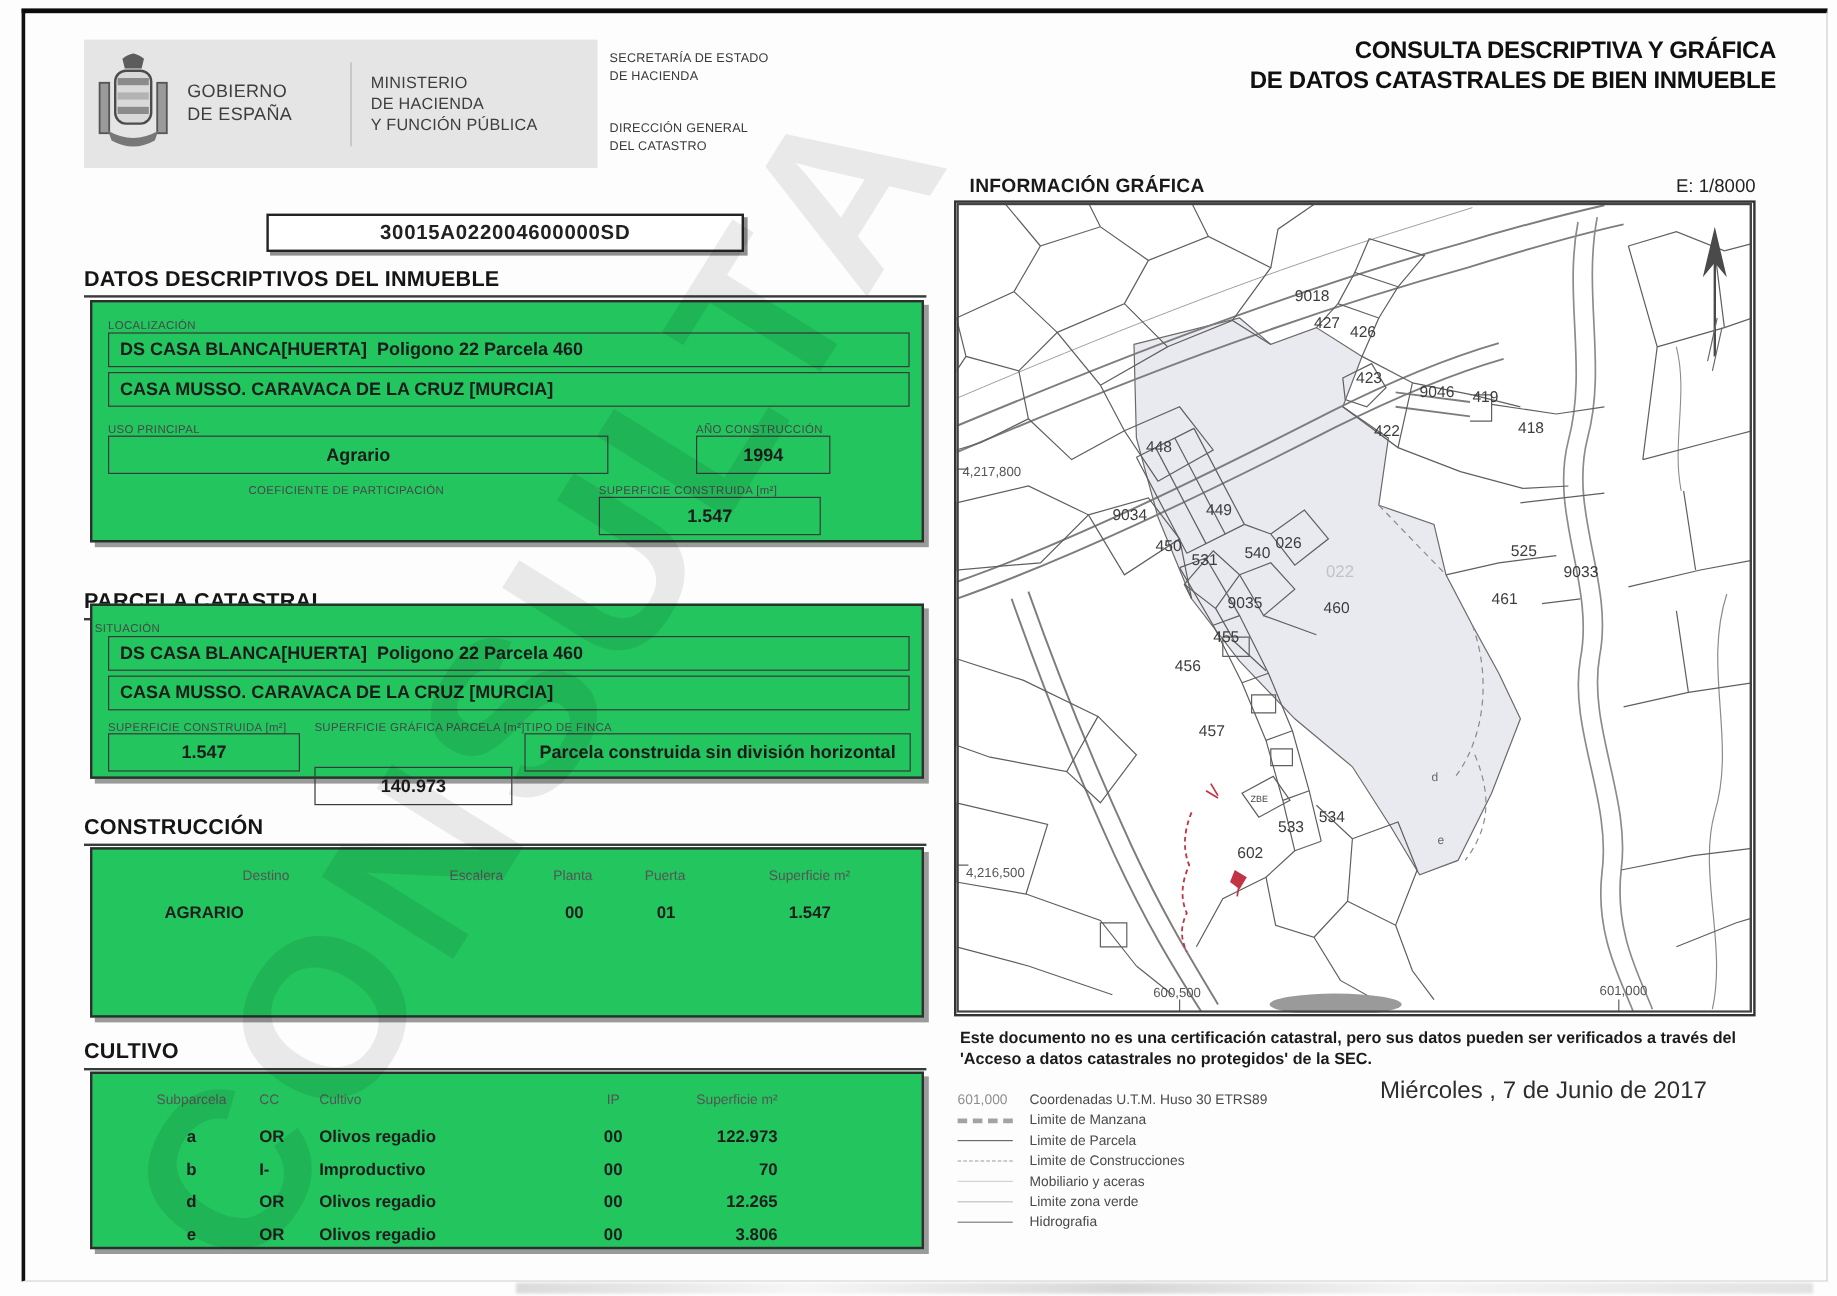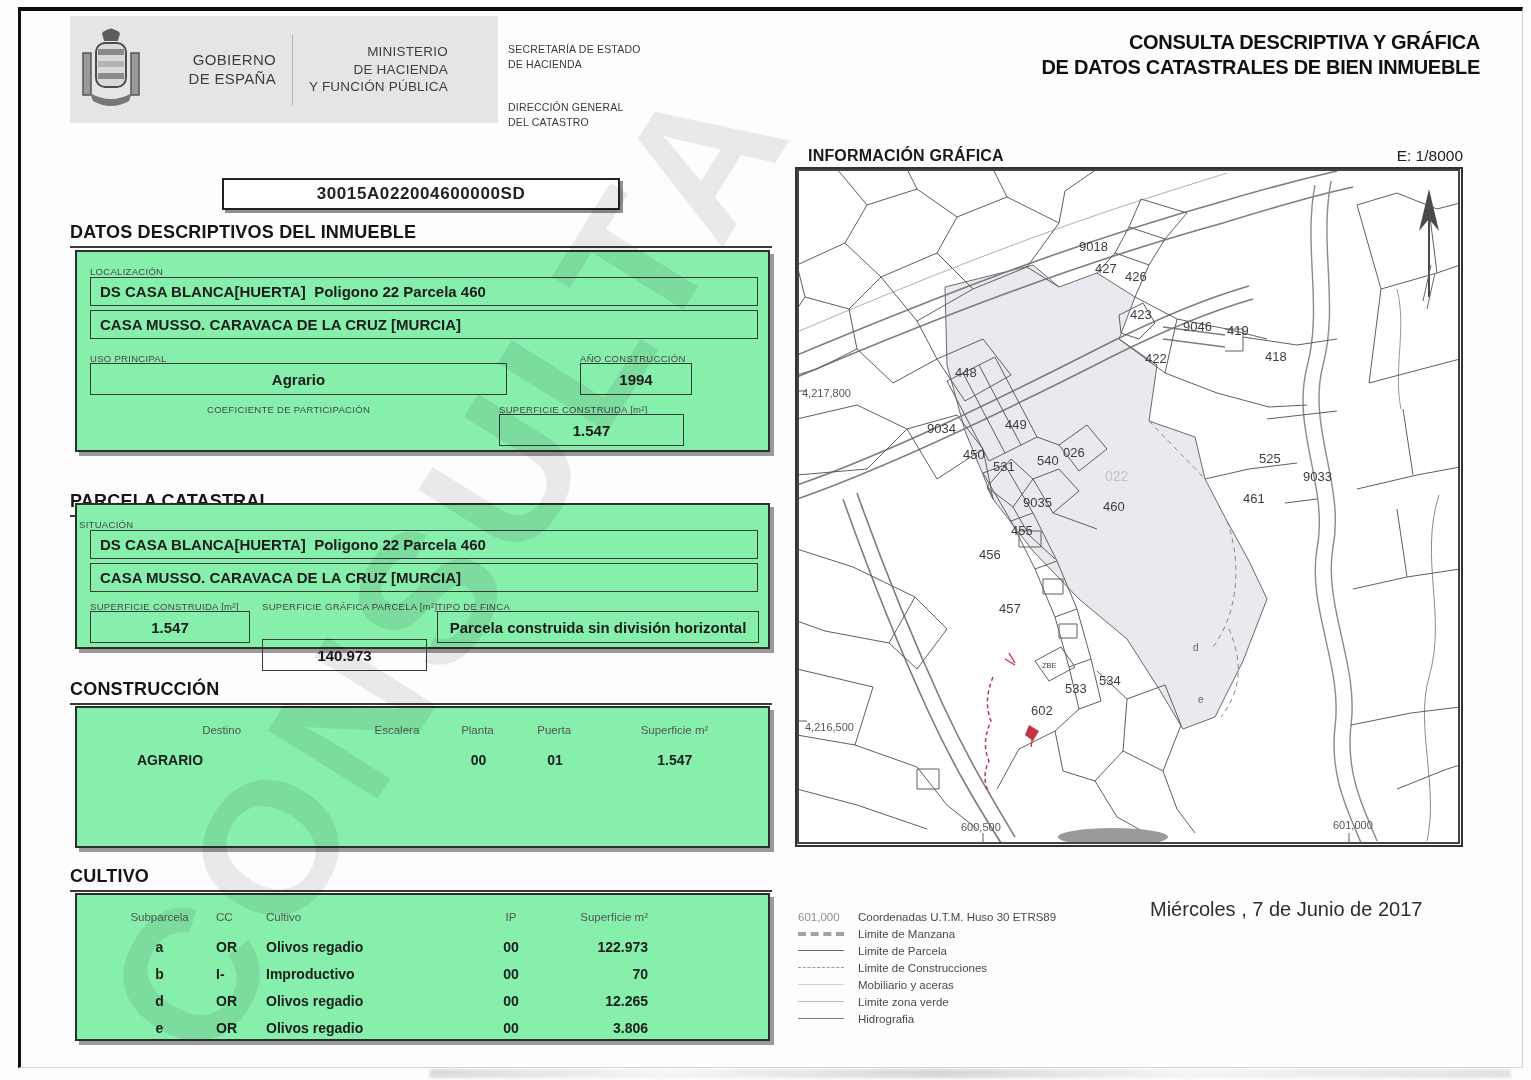--- a/index.html
+++ b/index.html
@@ -7,40 +7,40 @@
         font-family:"Liberation Sans",sans-serif;color:#222;}
   .scan-frame{position:absolute;left:18px;top:7px;right:8px;bottom:12px;
       border-top:4px solid #0b0b0b;border-left:3px solid #111;
       border-right:1px solid #cfcfcf;border-bottom:1px solid #d8d8d8;pointer-events:none;z-index:40;}
   .smudge{position:absolute;left:430px;right:20px;bottom:2px;height:9px;opacity:.55;filter:blur(1.5px);
       background:linear-gradient(90deg,rgba(0,0,0,.25),rgba(0,0,0,.05) 22%,rgba(0,0,0,.28) 47%,rgba(0,0,0,.06) 70%,rgba(0,0,0,.2));}
   .watermark{position:absolute;left:74px;top:985px;transform:rotate(-58deg);transform-origin:left top;
       font-size:188px;font-weight:bold;letter-spacing:12px;color:#000;opacity:.075;z-index:20;
       pointer-events:none;white-space:nowrap;line-height:1;}
   
-  .logo-block{position:absolute;left:70px;top:16px;width:428px;height:107px;background:#e5e5e5;
-      display:flex;align-items:center;text-align:right;}
+  .logo-block{position:absolute;left:70px;top:33px;width:428px;height:107px;background:#e5e5e5;
+      display:flex;align-items:center;}
   .coat{margin:0 14px 0 10px;flex:0 0 auto;}
   .gob-txt{font-size:15px;color:#3e3e3e;line-height:1.25;letter-spacing:.3px;width:120px;}
   .min-sep{width:1px;height:70px;background:#b5b5b5;margin:0 16px;}
   .min-txt{font-size:13.5px;color:#3e3e3e;line-height:1.3;letter-spacing:.2px;}
   .sec-est{position:absolute;left:508px;top:42px;font-size:10.5px;color:#3a3a3a;line-height:1.4;letter-spacing:.2px;}
   .dir-gen{position:absolute;left:508px;top:100px;font-size:10.5px;color:#3a3a3a;line-height:1.4;letter-spacing:.2px;}
   .doc-title{position:absolute;left:880px;top:30px;width:600px;text-align:right;
       font-size:20px;font-weight:bold;color:#101010;line-height:1.25;letter-spacing:-.3px;}
   
   .ref-title{position:absolute;left:215px;top:150px;width:406px;text-align:center;font-size:18px;
       font-weight:bold;color:#111;border-bottom:2px solid #2c2c2c;padding-bottom:2px;}
   .ref-box{position:absolute;left:222px;top:178px;width:394px;height:28px;border:2px solid #222;
       box-shadow:3px 3px 0 #8f8f8f;display:flex;align-items:center;justify-content:center;
       font-size:17px;font-weight:bold;letter-spacing:.6px;background:#fff;}
   
   .sec-title{position:absolute;left:70px;width:702px;font-size:18px;font-weight:bold;color:#151515;
       border-bottom:2px solid #3a3a3a;padding-bottom:3px;letter-spacing:.2px;}
-  .sec-box{position:absolute;left:75px;width:695px;background:#86efac;border:2px solid #2e2e2e;
+  .sec-box{position:absolute;left:75px;width:695px;background:#22c55e;border:2px solid #2e2e2e;
       box-shadow:4px 4px 0 #9a9a9a;box-sizing:border-box;}
   .flabel{position:absolute;font-size:9.5px;color:#474747;letter-spacing:.3px;}
   .fbox{position:absolute;border:1.5px solid #3a3a3a;display:flex;align-items:center;
       font-size:15px;font-weight:bold;color:#1c1c1c;box-sizing:border-box;background:transparent;white-space:pre;}
   .fbox.left{padding-left:9px;}
   .fbox.center{justify-content:center;}
   
   .tbl{position:absolute;left:12px;right:12px;top:16px;}
   .trow{display:flex;align-items:baseline;}
   .thead{font-size:11.5px;color:#555;margin-bottom:16px;font-weight:normal;}
@@ -337,20 +337,24 @@
           <text x="401" y="534" class="s">e</text>
           <text x="5" y="228" class="c">4,217,800</text>
           <text x="8" y="562" class="c">4,216,500</text>
           <text x="164" y="662" class="c">600,500</text>
           <text x="536" y="660" class="c">601,000</text>
         </g>
       <rect x="1" y="1" width="661" height="673" fill="none" stroke="#444" stroke-width="2"></rect>
     </svg>
   </div>
 
+  <div class="disclaimer">
+    <span>Este documento no es una certificación catastral, pero sus datos pueden ser verificados a través del</span><br>
+    <span>'Acceso a datos catastrales no protegidos' de la SEC.</span>
+  </div>
   <div class="date">Miércoles , 7 de Junio de 2017</div>
   <div class="legend" id="legend">
       <div class="lg-row">
         <span class="lg-sample coords">601,000</span>
         <span class="lg-label">Coordenadas U.T.M. Huso 30 ETRS89</span>
       </div>
       <div class="lg-row">
         <span class="lg-sample manzana"></span>
         <span class="lg-label">Limite de Manzana</span>
       </div>

